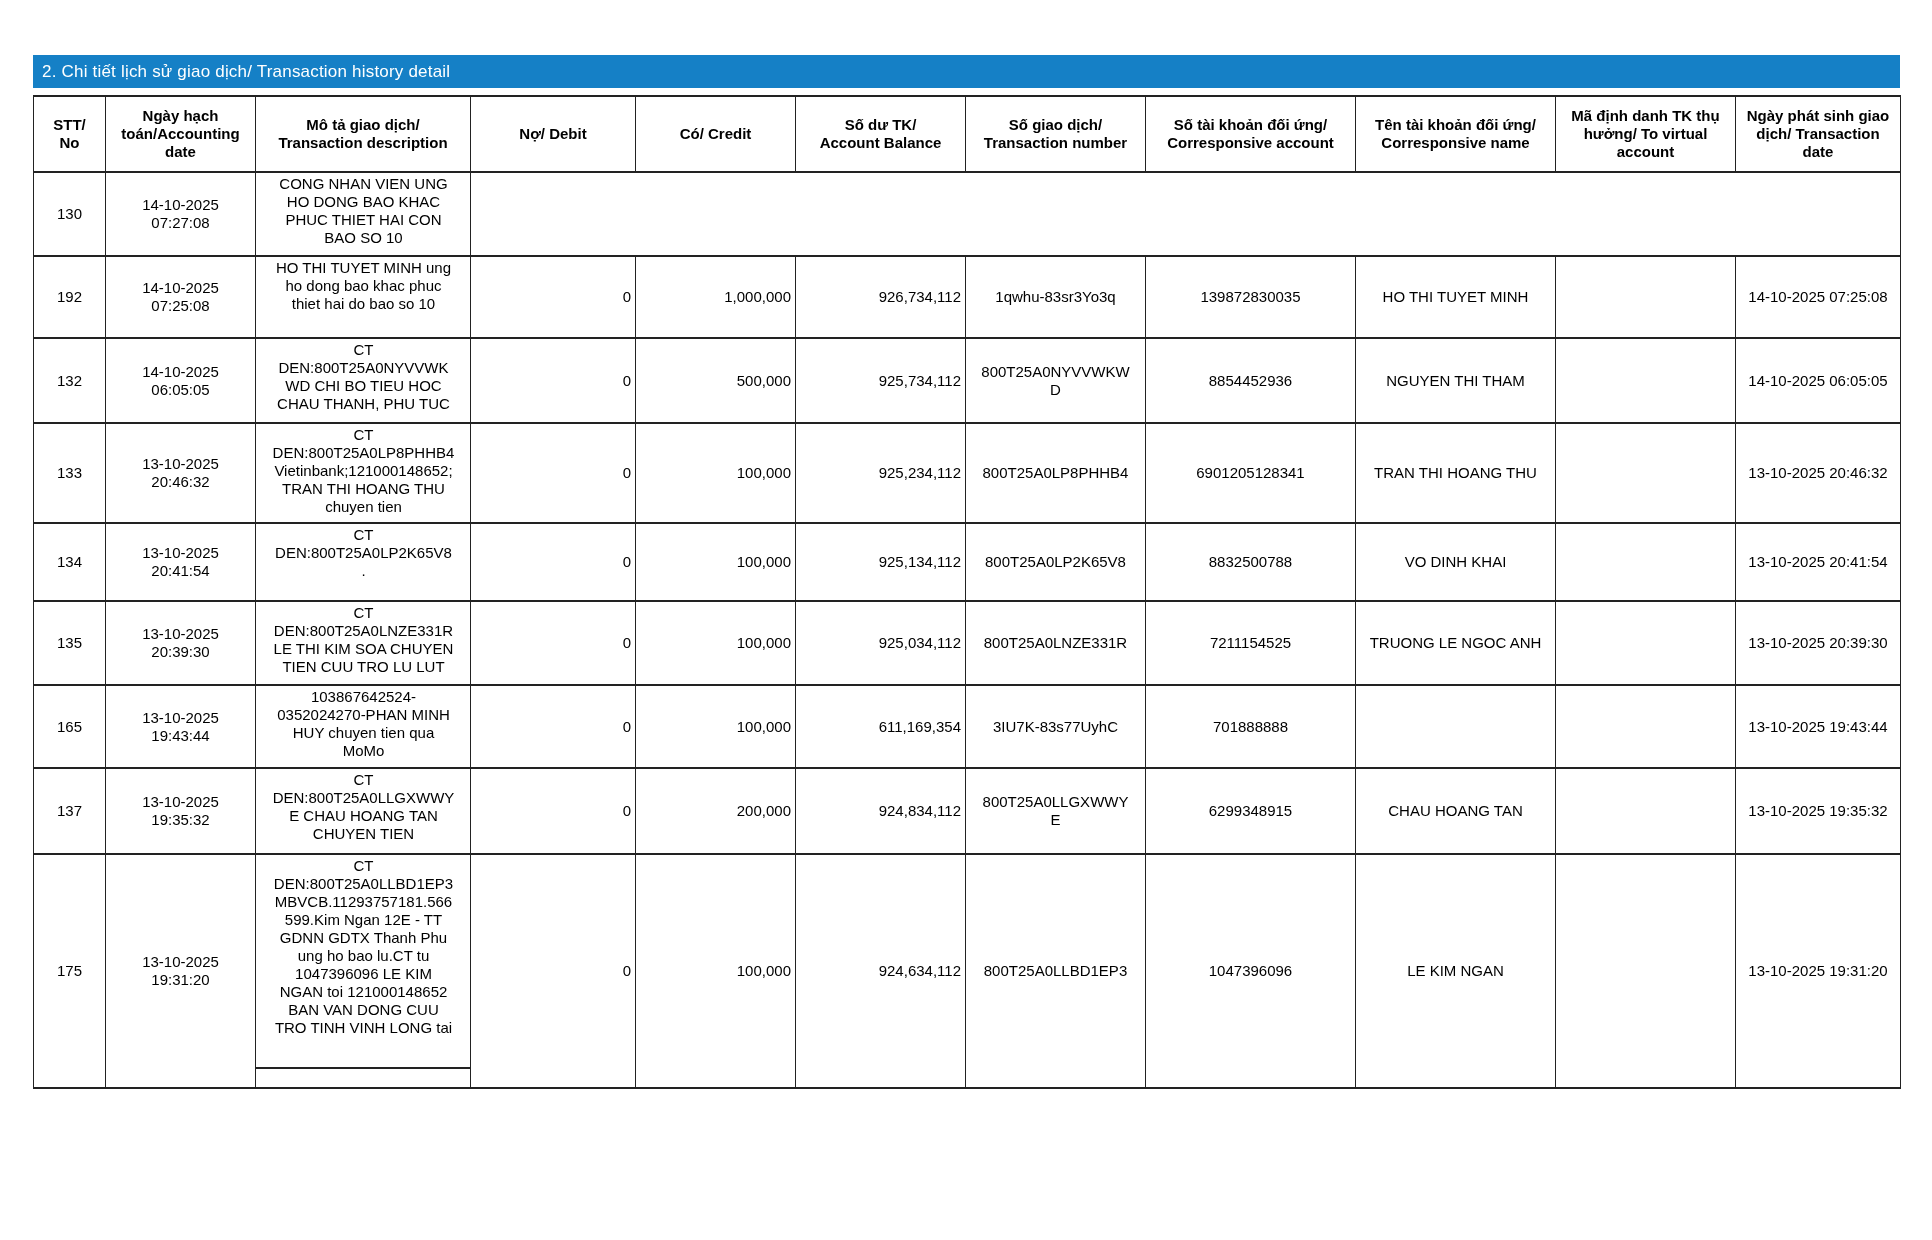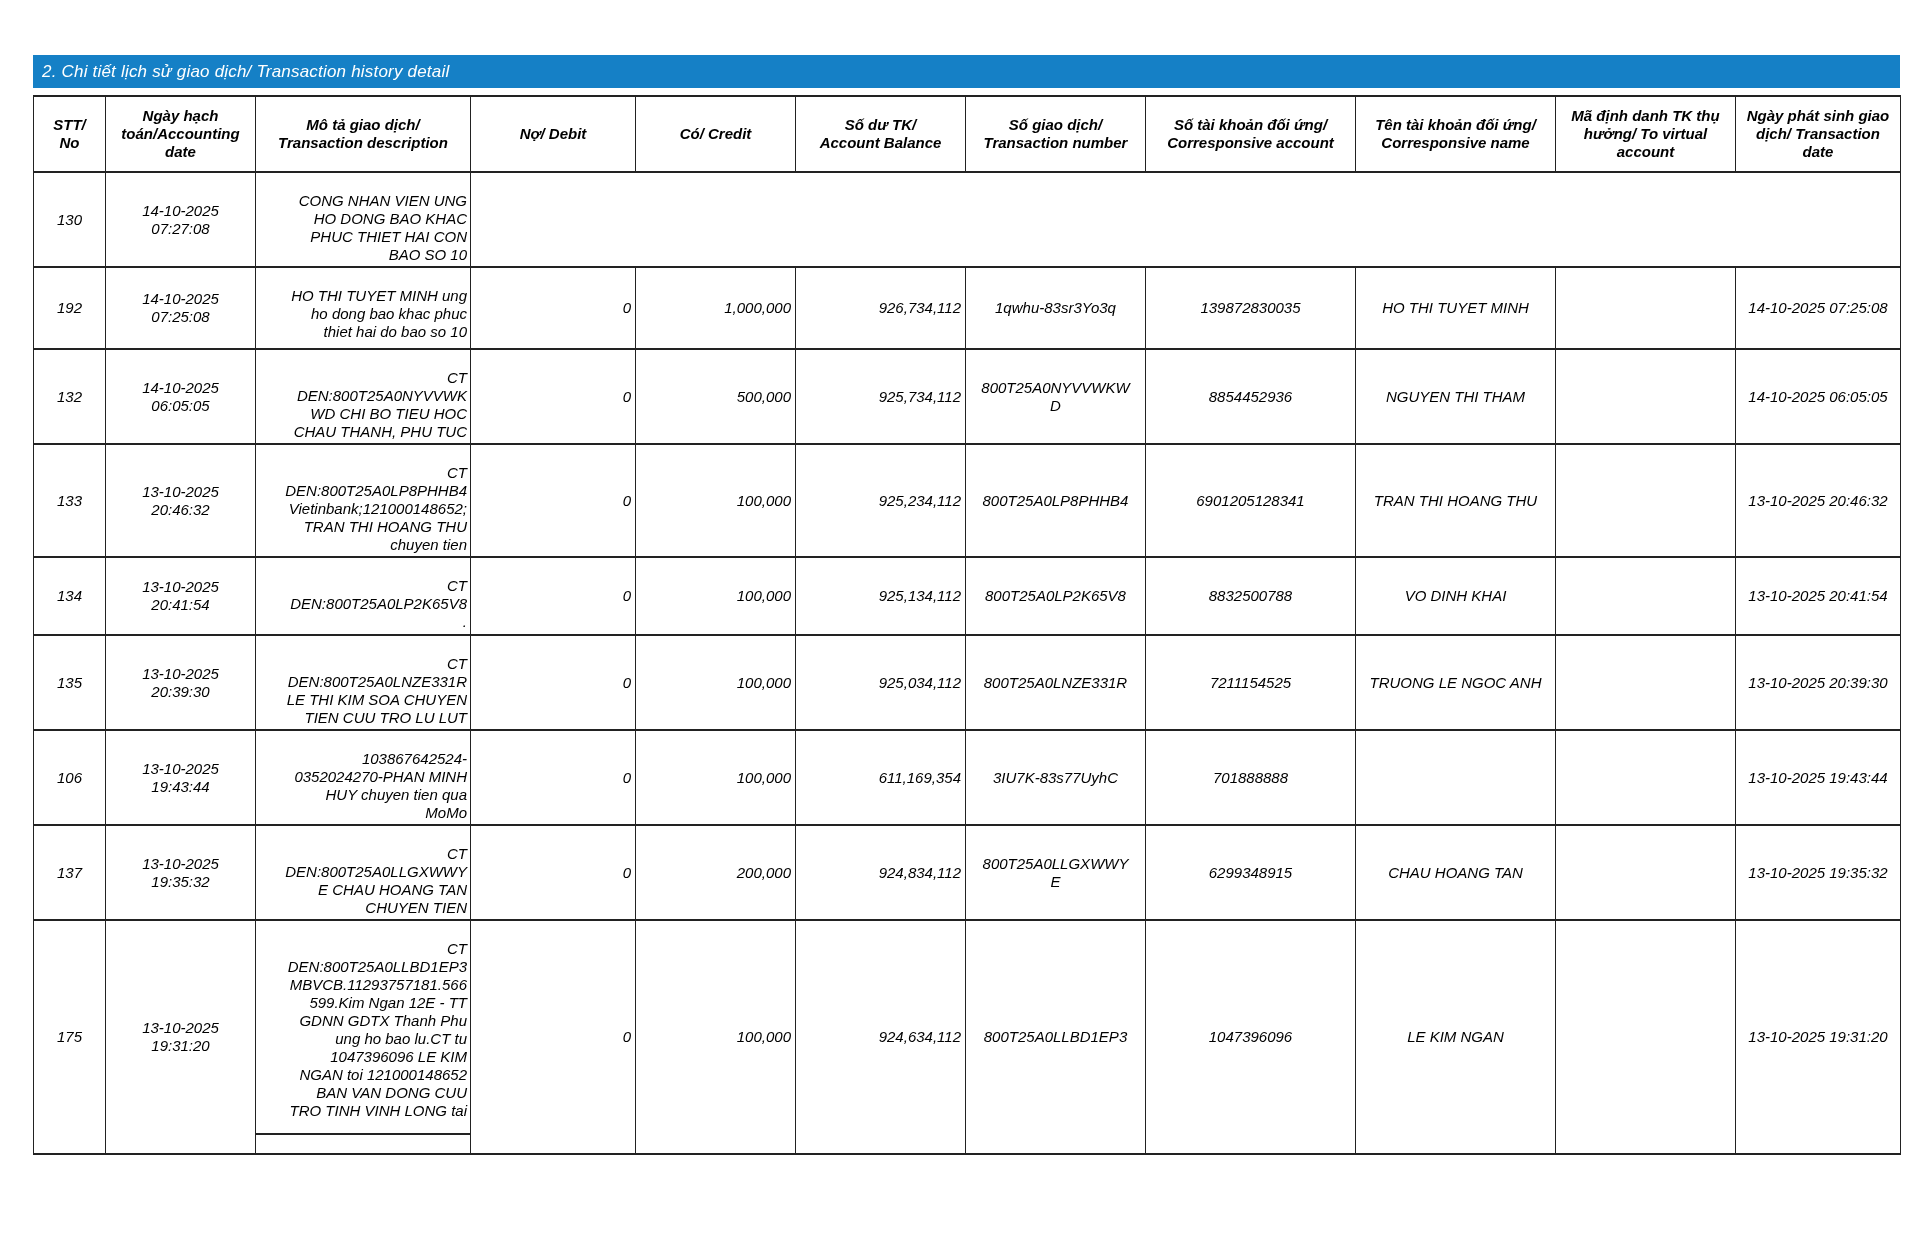--- a/index.html
+++ b/index.html
@@ -10,21 +10,20 @@
     width: 1932px;
     height: 1240px;
     background: #ffffff;
     font-family: "Liberation Sans", "DejaVu Sans", sans-serif;
     color: #000000;
     overflow: hidden;
   }
   .page {
     box-sizing: border-box;
     padding: 55px 32px 0 33px;
-    font-style: italic;
   }
   .section-title {
     background: #1580c6;
     color: #ffffff;
     height: 33px;
     line-height: 33px;
     font-size: 17px;
     font-weight: 500;
     padding-left: 9px;
     letter-spacing: 0.2px;
@@ -52,23 +51,23 @@
     vertical-align: middle;
     padding: 2px 3px;
     height: 76px;
   }
   .txn-table td {
     text-align: center;
     vertical-align: middle;
     padding: 1px 3px;
   }
   .txn-table td.cell-desc {
-    text-align: right;
+    text-align: center;
     vertical-align: top;
-    padding: 19px 3px 2px 4px;
+    padding: 2px 3px 2px 4px;
   }
   .txn-table td.num {
     text-align: right;
     padding-right: 4px;
   }
   .txn-table td.desc-divider {
     position: relative;
   }
   .txn-table td.desc-divider::after {
     content: "";
@@ -216,21 +215,21 @@
           <td class="cell-debit num">0</td>
           <td class="cell-credit num">100,000</td>
           <td class="cell-balance num">925,034,112</td>
           <td class="cell-txn_no">800T25A0LNZE331R</td>
           <td class="cell-corr_account">7211154525</td>
           <td class="cell-corr_name">TRUONG LE NGOC ANH</td>
           <td class="cell-virtual_account"></td>
           <td class="cell-txn_date">13-10-2025 20:39:30</td>
         </tr>
         <tr style="height: 83px;">
-          <td class="cell-no">106</td>
+          <td class="cell-no">165</td>
           <td class="cell-acc_date">13-10-2025
 19:43:44</td>
           <td class="cell-desc">103867642524-
 0352024270-PHAN MINH
 HUY chuyen tien qua
 MoMo</td>
           <td class="cell-debit num">0</td>
           <td class="cell-credit num">100,000</td>
           <td class="cell-balance num">611,169,354</td>
           <td class="cell-txn_no">3IU7K-83s77UyhC</td>

